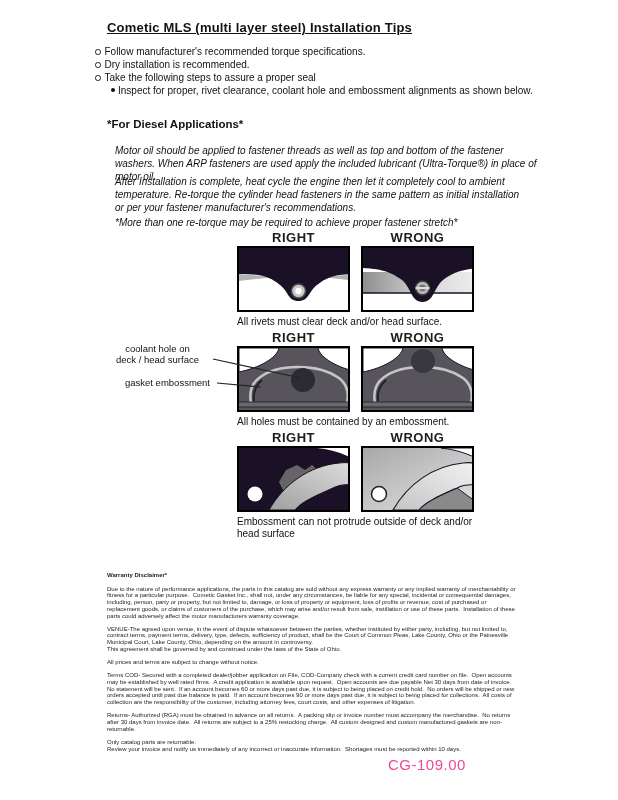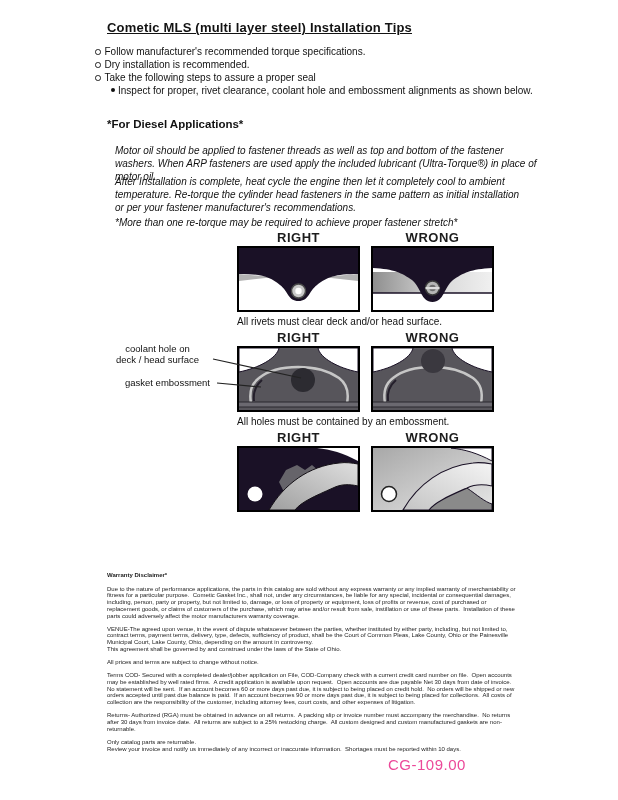--- a/index.html
+++ b/index.html
@@ -27,21 +27,21 @@
   .f-mark{
     flex:0 0 auto;width:4px;height:4px;background:#111;border-radius:50%;
     margin:4px 3px 0 0;
   }
 
   
   .diesel-h{left:107px;top:118px;font-size:11.5px;font-weight:bold;margin:0;}
   .para{left:107px;font-size:10px;line-height:13px;width:430px;margin:8px;font-style:italic;}
 
   
-  .figrow{width:257px;}
+  .figrow{width:237px;}
   .lblrow{display:flex;}
   .lblrow span{
     display:block;width:123px;text-align:center;font-size:13px;font-weight:bold;
     color:#1c1c1c;letter-spacing:.5px;
   }
   .lblrow span + span{margin-left:11px;}
   .boxrow{display:flex;margin-top:1px;}
   .dbox{
     width:123px;height:66px;border:2px solid #000;box-sizing:border-box;
     background:#fff;overflow:hidden;
@@ -215,20 +215,21 @@
             </linearGradient>
           </defs>
           <rect width="119" height="62" fill="url(#g3wbg)"></rect>
           <path d="M78,0 H119 V13 C104,5 92,1.5 78,0 Z" fill="#ffffff" stroke="#1a1126" stroke-width="1"></path>
           <path d="M40,62 C54,40 72,26 94,40 C104,47 112,54 119,56 L119,62 Z" fill="#8a8a8a" stroke="#1a1126" stroke-width="1"></path>
           <path d="M30,62 C45,36 70,18 100,15 C107,14 113,15 119,16 L119,38 C110,36 102,36 94,40 C76,48 62,54 56,62 Z" fill="url(#g3wband)" stroke="#1a1126" stroke-width="1.2"></path>
           <circle cx="16" cy="46" r="7.5" fill="#ffffff" stroke="#222222" stroke-width="1.5"></circle>
         </svg>
       </div>
     </div>
+    <p class="caption" style="width:250px;">Embossment can not protrude outside of deck and/or head surface</p>
   </div>
 
   <div class="abs legal">
     <p class="lh">Warranty Disclaimer*</p>
     <p>Due to the nature of performance applications, the parts in this catalog are sold without any express warranty or any implied warranty of merchantability or fitness for a particular purpose.  Cometic Gasket Inc., shall not, under any circumstances, be liable for any special, incidental or consequential damages, including, person, party or property, but not limited to, damage, or loss of property or equipment, loss of profits or revenue, cost of purchased or replacement goods, or claims of customers of the purchase, which may arise and/or result from sale, instillation or use of these parts.  Installation of these parts could adversely affect the motor manufacturers warranty coverage.</p>
     <p class="tight">VENUE-The agreed upon venue, in the event of dispute whatsoever between the parties, whether instituted by either party, including, but not limited to, contract terms, payment terms, delivery, type, defects, sufficiency of product, shall be the Court of Common Pleas, Lake County, Ohio or the Painesville Municipal Court, Lake County, Ohio, depending on the amount in controversy.</p>
     <p>This agreement shall be governed by and construed under the laws of the State of Ohio.</p>
     <p>All prices and terms are subject to change without notice.</p>
     <p>Terms COD- Secured with a completed dealer/jobber application on File, COD-Company check with a current credit card number on file.  Open accounts may be established by well rated firms.  A credit application is available upon request.  Open accounts are due payable Net 30 days from date of invoice.  No statement will be sent.  If an account becomes 60 or more days past due, it is subject to being placed on credit hold.  No orders will be shipped or new orders accepted until past due balance is paid.  If an account becomes 90 or more days past due, it is subject to being placed for collections.  All costs of collection are the responsibility of the customer, including attorney fees, court costs, and other expenses of litigation.</p>
     <p>Returns- Authorized (RGA) must be obtained in advance on all returns.  A packing slip or invoice number must accompany the merchandise.  No returns after 30 days from invoice date.  All returns are subject to a 25% restocking charge.  All custom designed and custom manufactured gaskets are non-returnable.</p>

